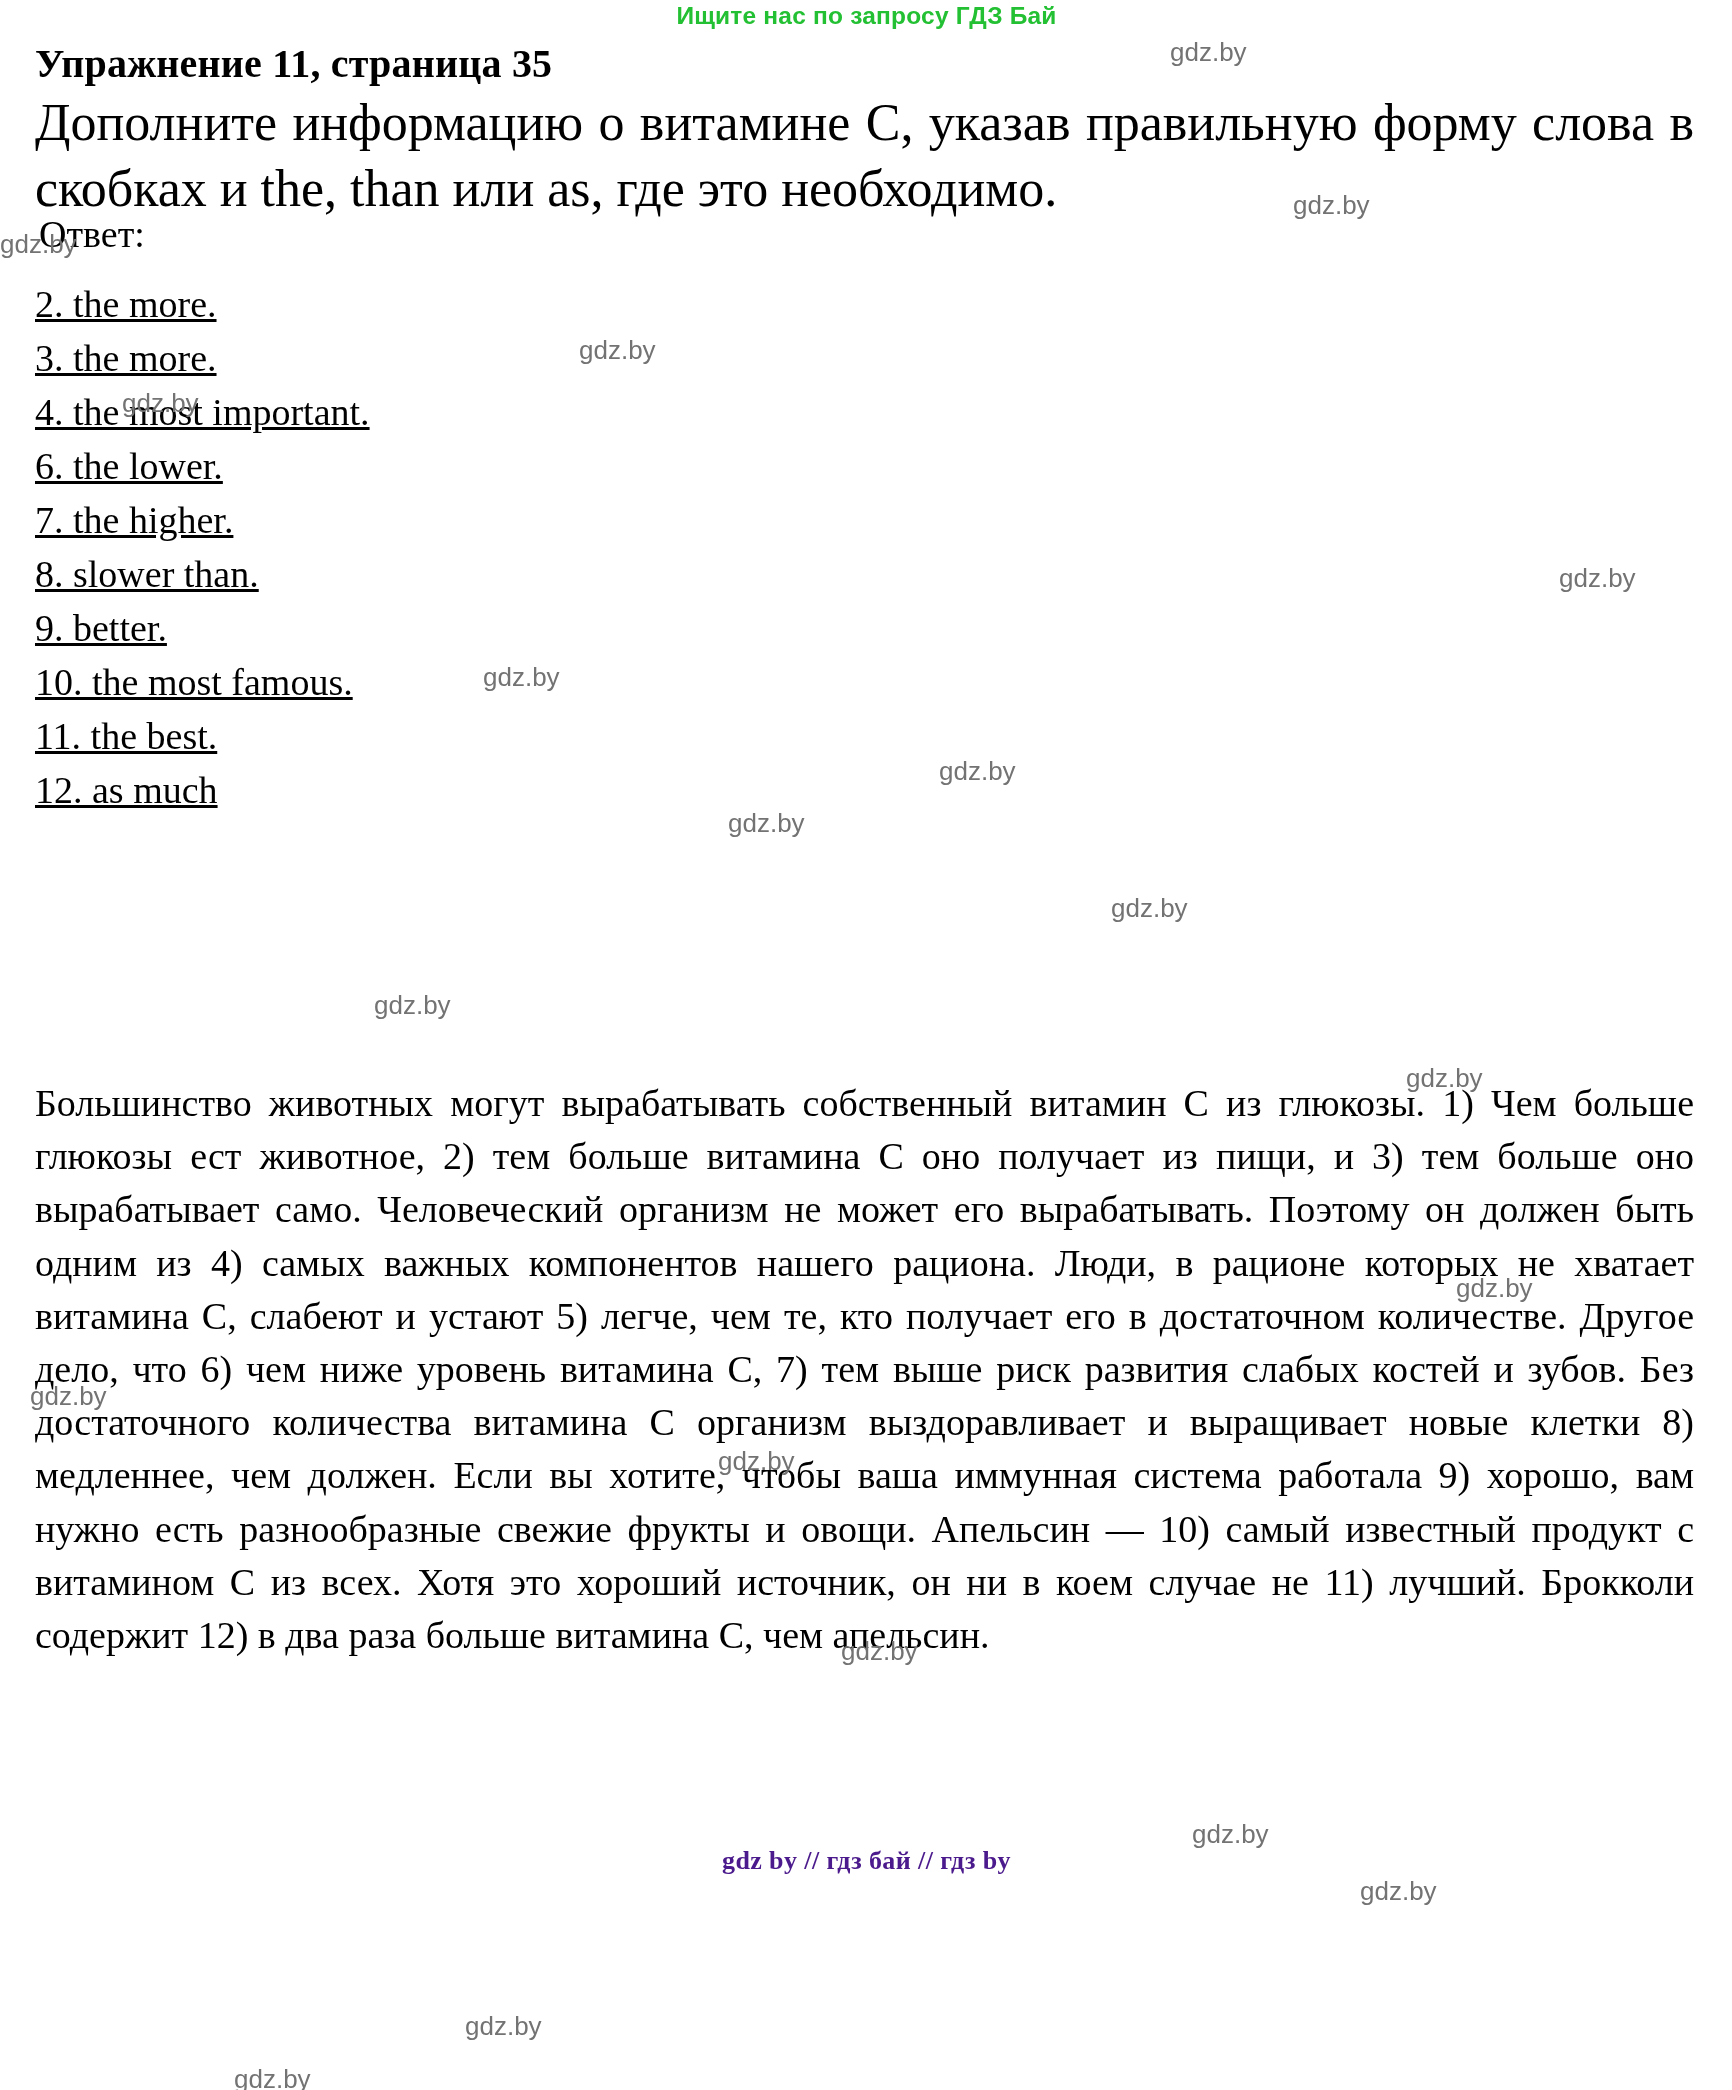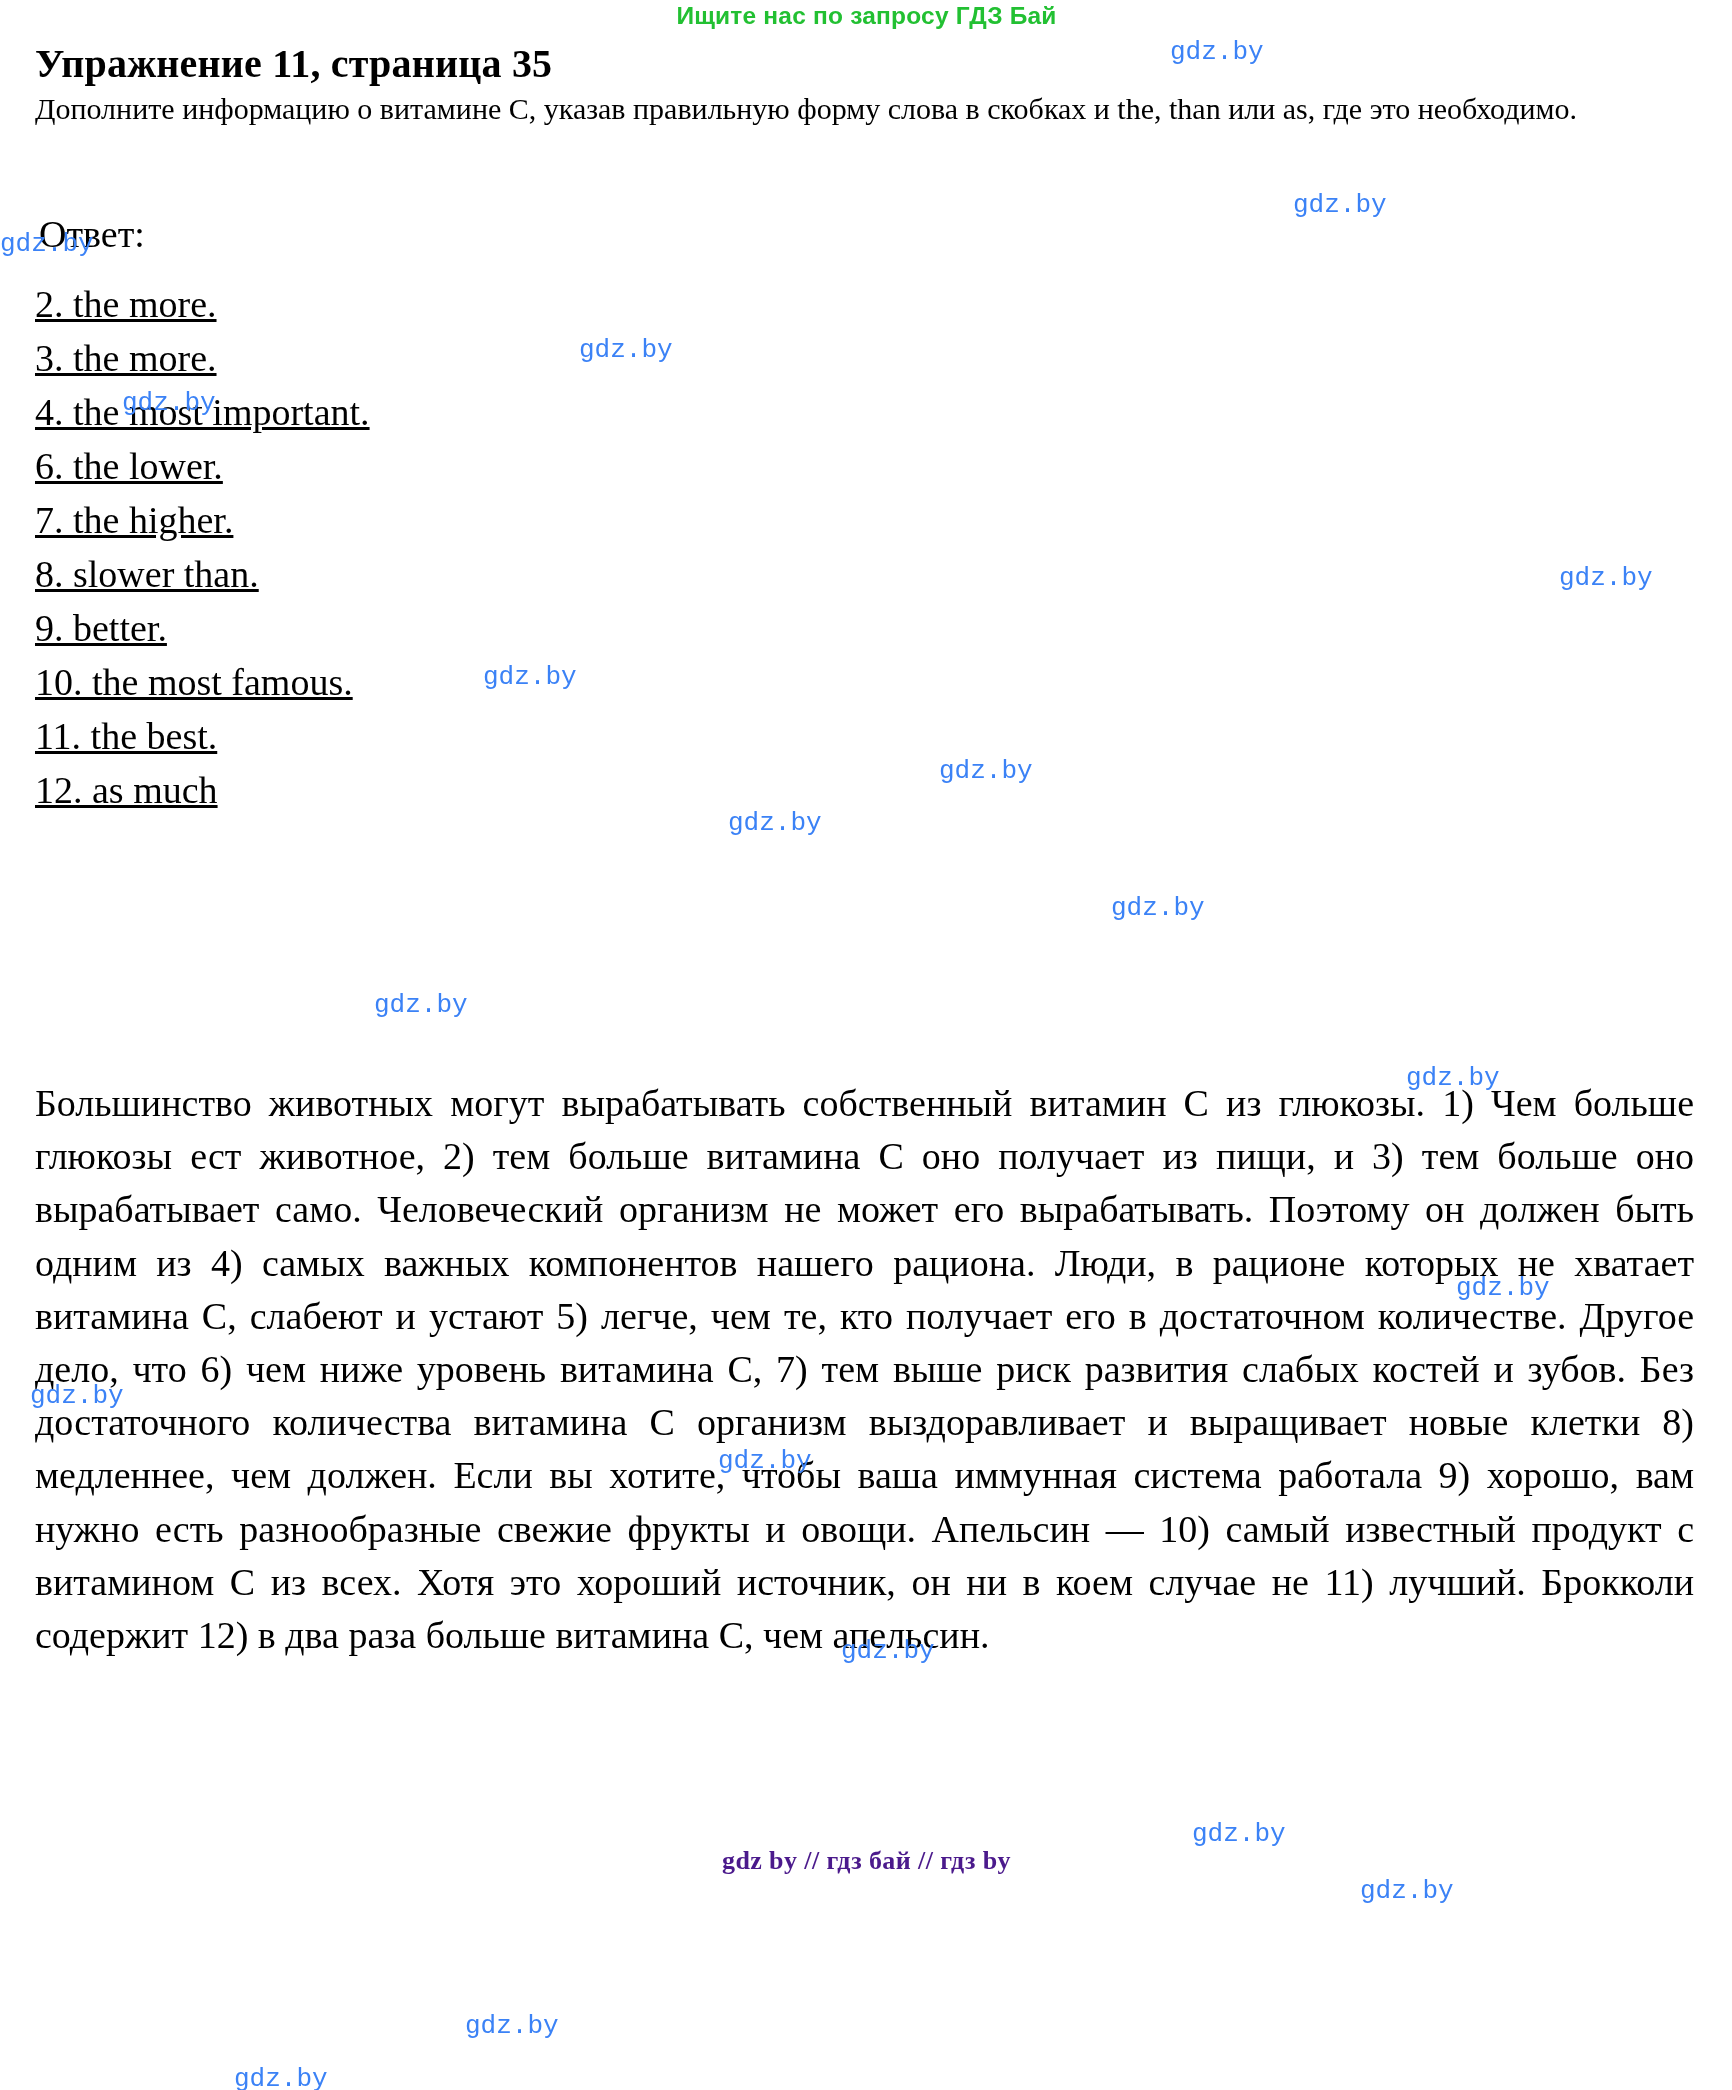--- a/index.html
+++ b/index.html
@@ -50,21 +50,21 @@
   .ex-title {
     font-family: "Liberation Serif", serif;
     font-weight: bold;
     font-size: 40px;
     line-height: 1.12;
     margin: 0 0 3.5px 0;
     letter-spacing: 0.2px;
   }
 
   .ex-instruction {
-    font-size: 30px;
+    font-size: 52px;
     line-height: 1.26;
     text-align: justify;
     text-align-last: left;
     margin: 0;
     width: 1659px;
   }
 
   .answer-label {
     font-size: 38px;
     line-height: 1.2;
@@ -99,22 +99,22 @@
     font-size: 38px;
     line-height: 1.40;
     text-align: justify;
     text-align-last: left;
     margin: 0;
   }
 
   
   .wm {
     position: absolute;
-    font-family: Liberation Mono, monospace;
-    color: #3b82f6;
+    font-family: Liberation Sans, sans-serif;
+    color: #737373;
     white-space: nowrap;
     pointer-events: none;
   }
 
   
   .footer {
     position: absolute;
     left: 0;
     bottom: 8.7px;
     width: 1733px;

